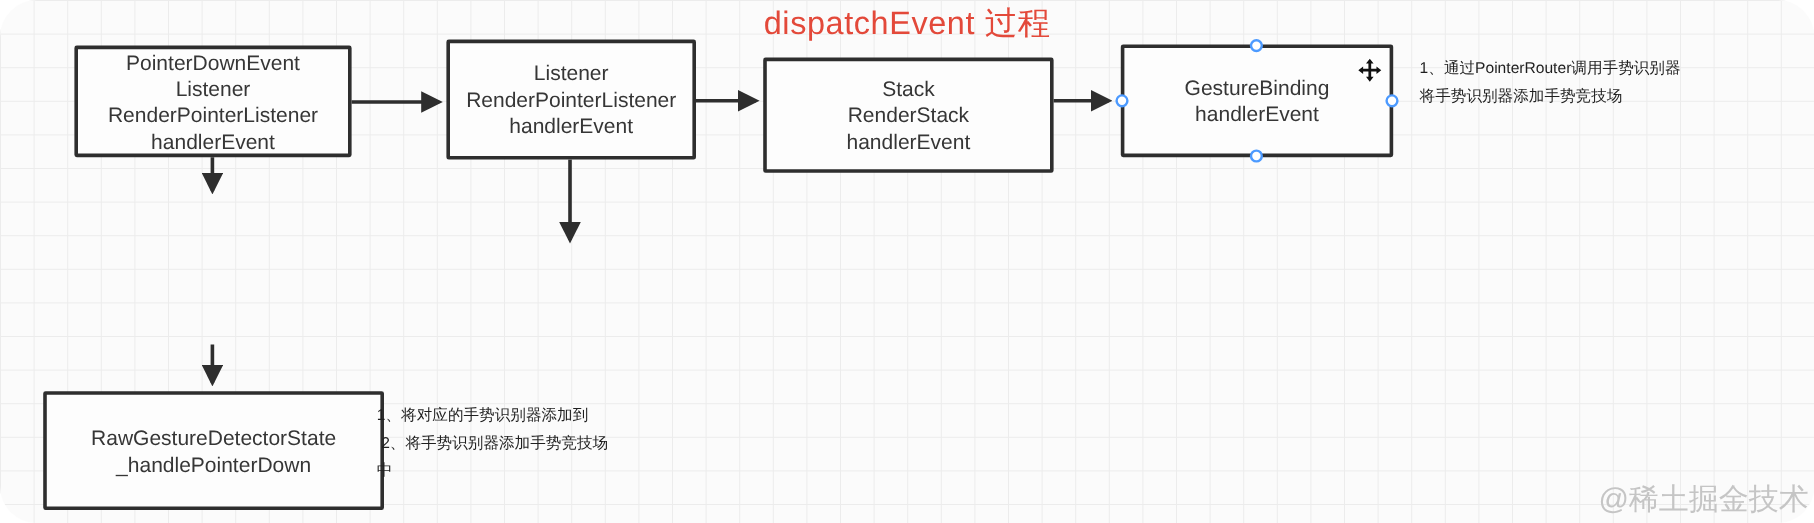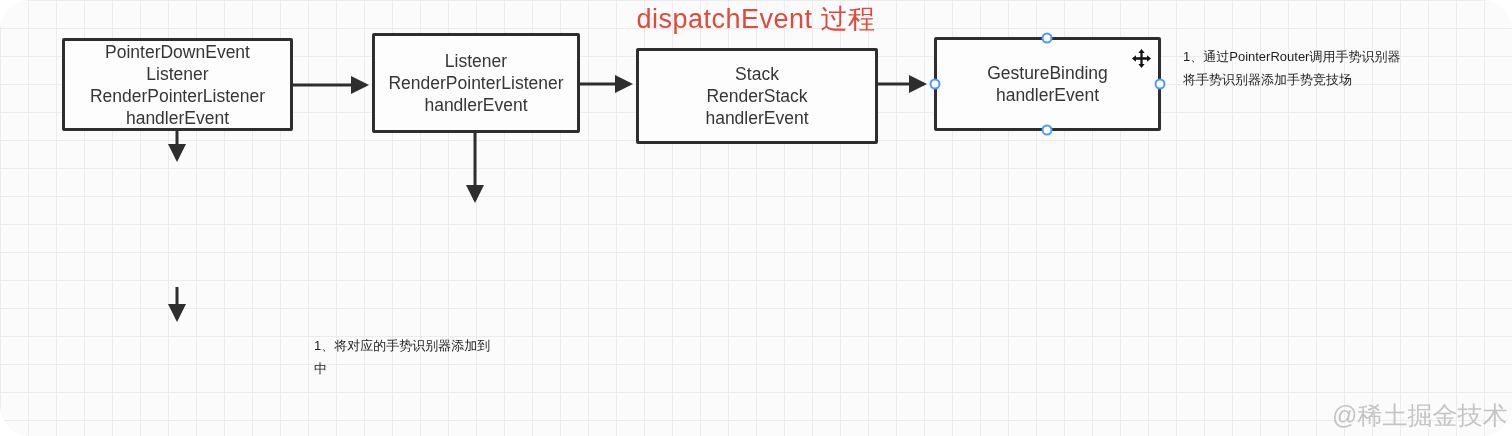--- a/index.html
+++ b/index.html
@@ -110,20 +110,24 @@
   <div class="handle" style="left:1047px;top:130px"></div>
   <div class="handle" style="left:935px;top:84px"></div>
 
   <svg class="move-cursor" viewBox="0 0 24 24">
     <rect x="4.2" y="4.2" width="15.6" height="15.6" transform="rotate(45 12 12)" fill="#ffffff" opacity="0.92"></rect>
     <path fill="#121212" d="M12 2 L15.3 6.2 L13.2 6.2 L13.2 10.8 L17.8 10.8 L17.8 8.7 L22 12 L17.8 15.3 L17.8 13.2 L13.2 13.2 L13.2 17.8 L15.3 17.8 L12 22 L8.7 17.8 L10.8 17.8 L10.8 13.2 L6.2 13.2 L6.2 15.3 L2 12 L6.2 8.7 L6.2 10.8 L10.8 10.8 L10.8 6.2 L8.7 6.2 Z"></path>
   </svg>
 
 
 
+  <div class="node" style="left:36px;top:326px;width:284px;height:99px">
+    <div>RawGestureDetectorState</div>
+    <div>_handlePointerDown</div>
+  </div>
 
   <svg class="arrows" width="1512" height="436">
     <defs>
       <marker id="ah" markerWidth="6" markerHeight="6" refX="5" refY="3" orient="auto">
         <path d="M0,0 L6,3 L0,6 Z" fill="#2e2e2e"></path>
       </marker>
     </defs>
     <line x1="293" y1="85" x2="366" y2="85" stroke="#2e2e2e" stroke-width="3" marker-end="url(#ah)"></line>
     <line x1="580" y1="84" x2="630" y2="84" stroke="#2e2e2e" stroke-width="3" marker-end="url(#ah)"></line>
     <line x1="878" y1="84" x2="924" y2="84" stroke="#2e2e2e" stroke-width="3" marker-end="url(#ah)"></line>
@@ -132,18 +136,19 @@
     <line x1="475" y1="133" x2="475" y2="200" stroke="#2e2e2e" stroke-width="3" marker-end="url(#ah)"></line>
   </svg>
 
   <div class="note" style="left:1183px;top:45px">
     <div>1、通过PointerRouter调用手势识别器</div>
     <div>将手势识别器添加手势竞技场</div>
   </div>
 
   <div class="note" style="left:314px;top:334px">
     <div>1、将对应的手势识别器添加到</div>
+    <div>&nbsp;2、将手势识别器添加手势竞技场</div>
     <div>中</div>
   </div>
 
   <div class="watermark">@稀土掘金技术社区</div>
 
 </div>
 
 </body></html>

